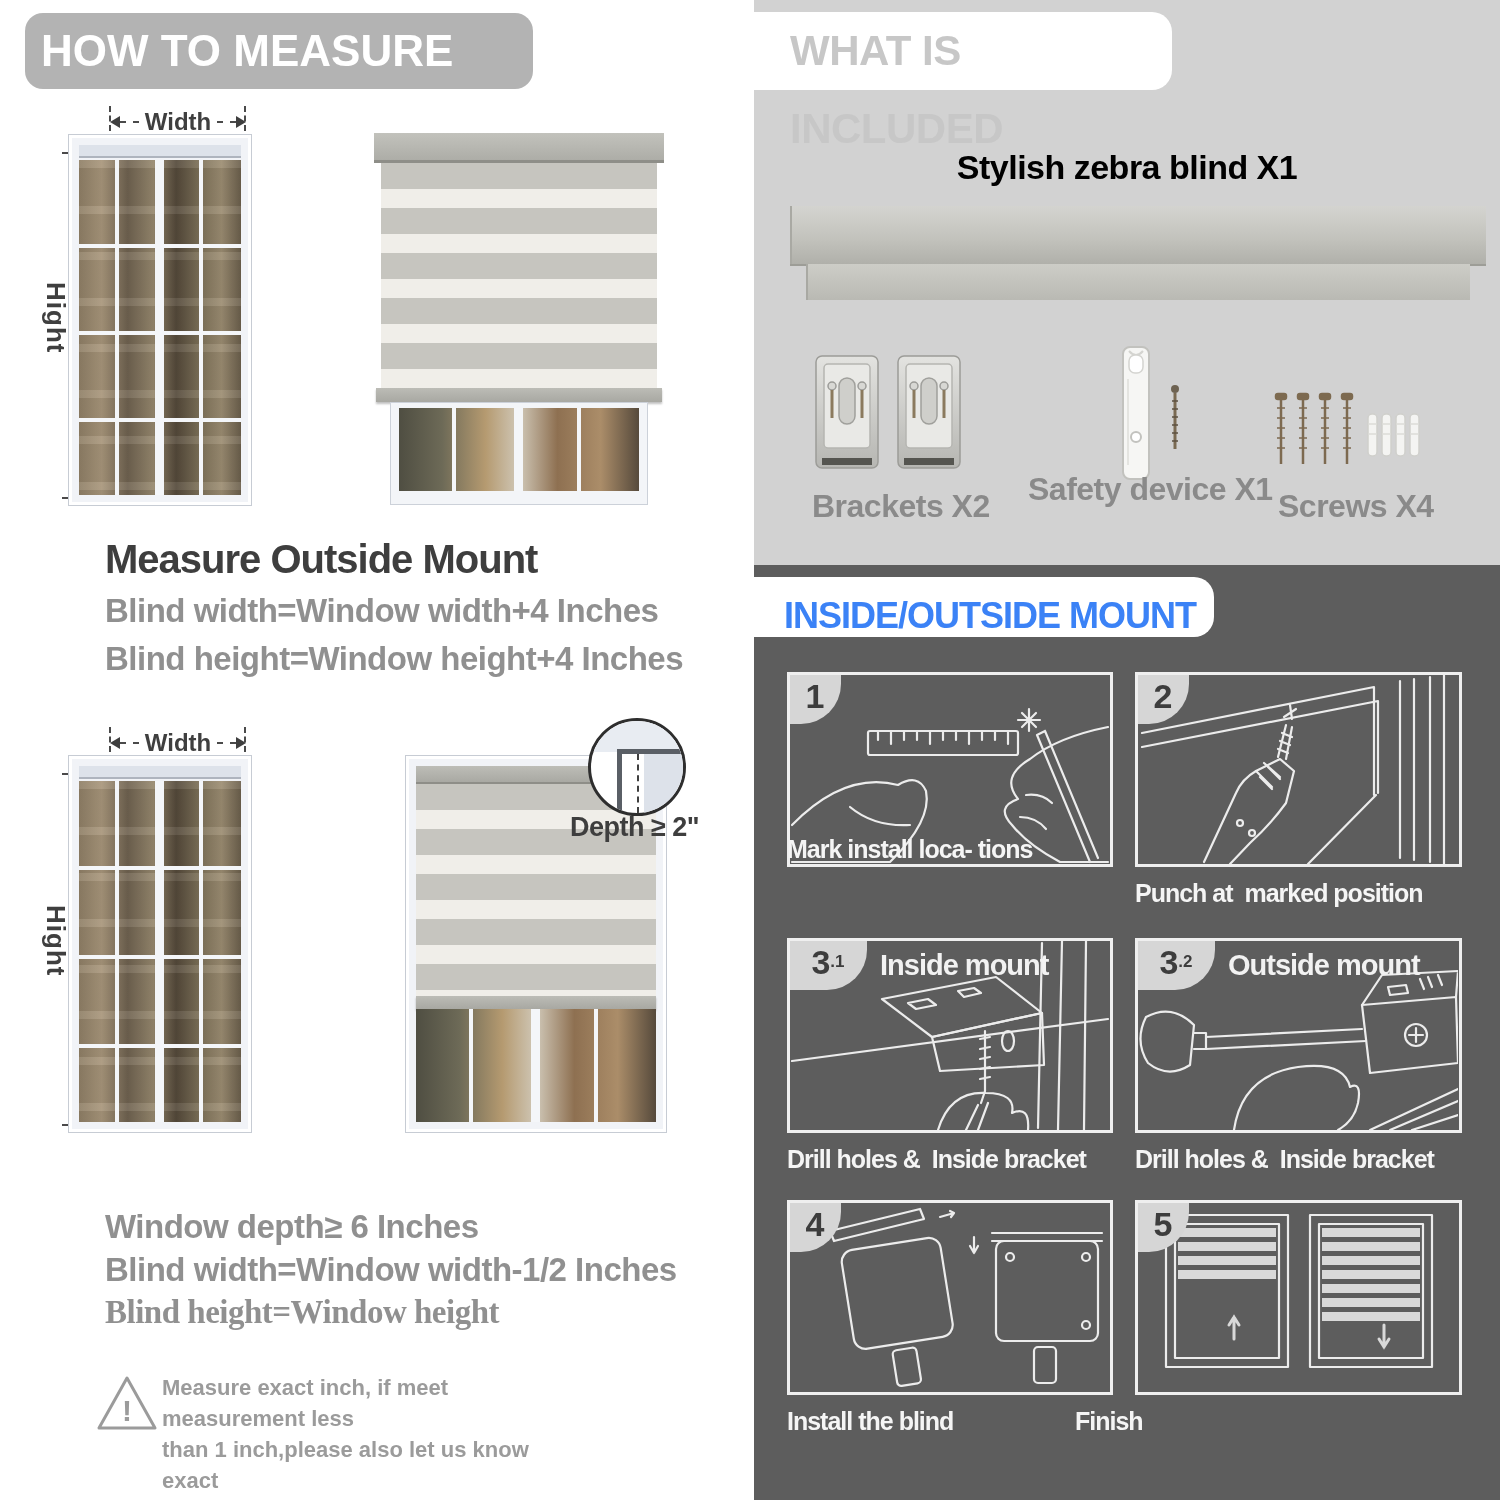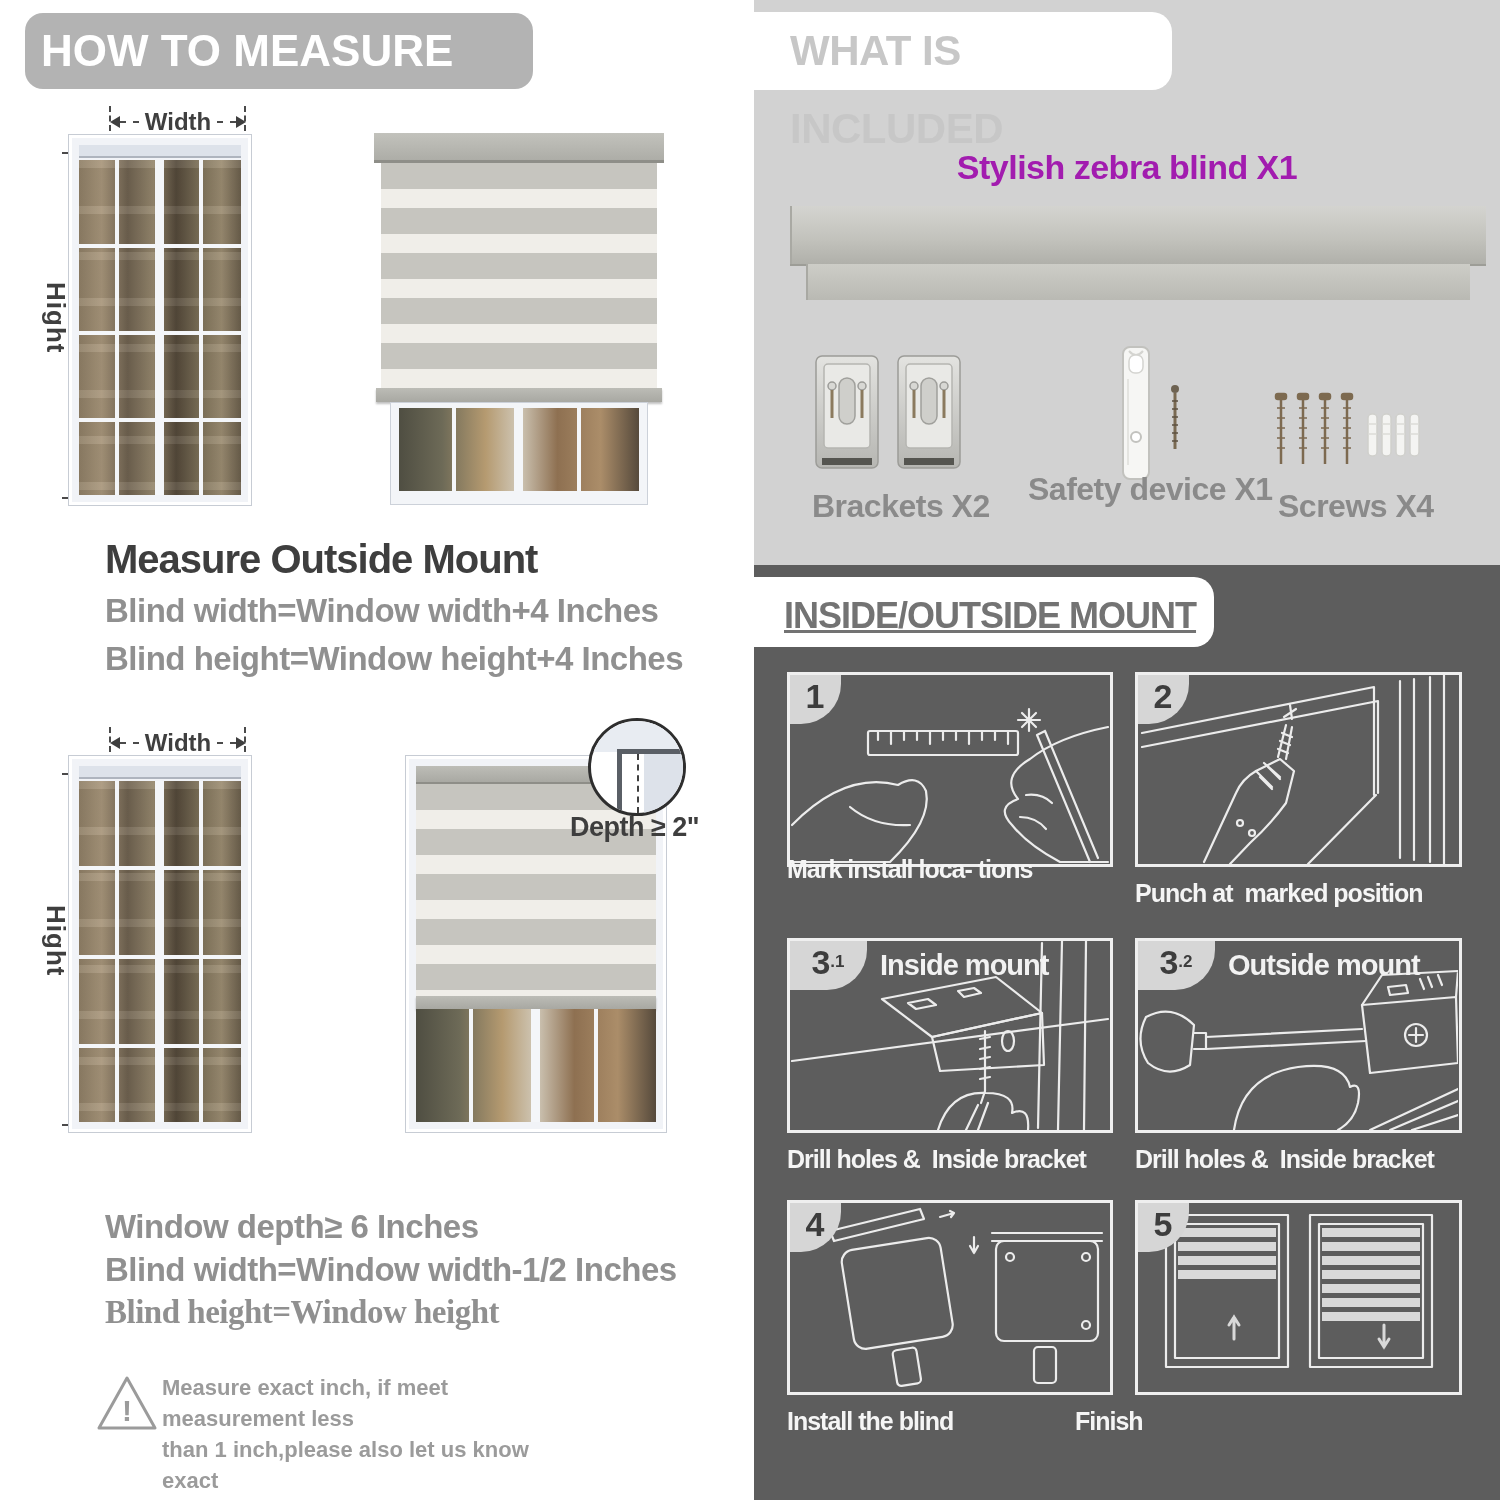--- a/index.html
+++ b/index.html
@@ -7,29 +7,29 @@
          font-family:"Liberation Sans",sans-serif;font-weight:bold;}
   .abs{position:absolute;}
 
   
   .hdr-left{left:25px;top:13px;width:492px;height:76px;background:#b3b3b3;border-radius:18px;
             color:#fff;font-size:44px;line-height:76px;padding-left:16px;letter-spacing:0px;}
   .panel-light{left:754px;top:0;width:746px;height:565px;background:#d2d2d2;}
   .panel-dark{left:754px;top:565px;width:746px;height:935px;background:#5d5d5d;}
   .hdr-wi{left:754px;top:12px;width:382px;height:78px;background:#ffffff;border-radius:0 20px 20px 0;
           color:#c7c7c7;font-size:42px;line-height:78px;padding-left:36px;letter-spacing:-0.5px;}
-  .hdr-mount{left:754px;top:577px;width:430px;height:70px;background:#ffffff;border-radius:0 20px 20px 0;
-          color:#737373;font-size:36px;line-height:78px;padding-left:30px;letter-spacing:-1px;text-decoration:underline;}
+  .hdr-mount{left:754px;top:577px;width:430px;height:60px;background:#ffffff;border-radius:0 20px 20px 0;
+          color:#3b82f6;font-size:36px;line-height:78px;padding-left:30px;letter-spacing:-1px;}
 
   
   .title{font-size:40px;color:#3e3e3e;letter-spacing:-1px;}
   .rule{font-size:33px;color:#909090;letter-spacing:-0.5px;white-space:nowrap;}
   .warn-text{font-size:22px;color:#9b9b9b;line-height:31px;font-weight:bold;}
   .item-cap{font-size:32px;color:#8a8a8a;letter-spacing:-0.5px;}
-  .blind-label{left:754px;top:148px;width:746px;text-align:center;font-size:34px;color:#a21caf;letter-spacing:-0.5px;}
+  .blind-label{left:754px;top:148px;width:746px;text-align:center;font-size:34px;color:#000000;letter-spacing:-0.5px;}
   .scap{font-size:25px;color:#f5f5f5;letter-spacing:-1px;white-space:pre-wrap;}
 
   
   .warrow{display:flex;align-items:center;height:20px;}
   .dash-h{flex:1;border-top:2px dashed #4a4a4a;height:0;}
   .dash-v{width:0;border-left:2px dashed #4a4a4a;}
   .wlabel{font-size:24px;color:#3f3f3f;margin:0 6px;line-height:20px;}
   .tri-l{width:0;height:0;border-top:6px solid transparent;border-bottom:6px solid transparent;border-right:10px solid #3f3f3f;}
   .tri-r{width:0;height:0;border-top:6px solid transparent;border-bottom:6px solid transparent;border-left:10px solid #3f3f3f;}
   .tri-u{width:0;height:0;border-left:6px solid transparent;border-right:6px solid transparent;border-bottom:10px solid #3f3f3f;position:absolute;top:-2px;left:-7px;}
@@ -289,21 +289,21 @@
         <path d="M60,132 Q84,152 120,150"></path>
         <path d="M318,52 Q268,62 240,84 Q210,102 228,124 Q205,132 222,150 Q238,170 270,187 L318,187"></path>
         <path d="M236,120 Q252,118 262,128 M230,142 Q246,142 256,154"></path>
       </g>
     </svg>
     <div class="badge">
       <span class="num">1</span>
         <span class="sub"></span>
     </div>
   </div>
-  <div class="abs scap" style="left:787px;top:855px;">Mark install loca- tions</div>
+  <div class="abs scap" style="left:787px;top:835px;">Mark install loca- tions</div>
 
   <div class="stepbox" style="left:1135px;top:672px;width:327px;">
     <svg class="stepsvg" width="320" height="189" viewBox="0 0 320 189">
       <g stroke="#ececec" stroke-width="2.2" fill="none" stroke-linecap="round" stroke-linejoin="round">
         <path d="M4,58 L236,12 M4,72 L240,26 M236,12 L236,120 M240,26 L240,118 M238,120 L170,189"></path>
         <path d="M262,6 L262,183 M276,4 L276,185 M292,2 L292,187 M306,0 L306,189"></path>
         <path d="M66,187 L98,118 Q104,104 118,96 L142,84 L156,96 L148,128 Q132,150 112,168 L92,189"></path>
         <path d="M118,96 L134,112 M126,88 L142,102 M122,102 l12,12 M130,92 l12,12"></path>
         <path d="M140,82 L148,50 M148,84 L154,52 M140,74 l10,4 M142,66 l10,4 M144,58 l10,4"></path>
         <path d="M146,42 l12,-8 M152,30 l2,14"></path>

